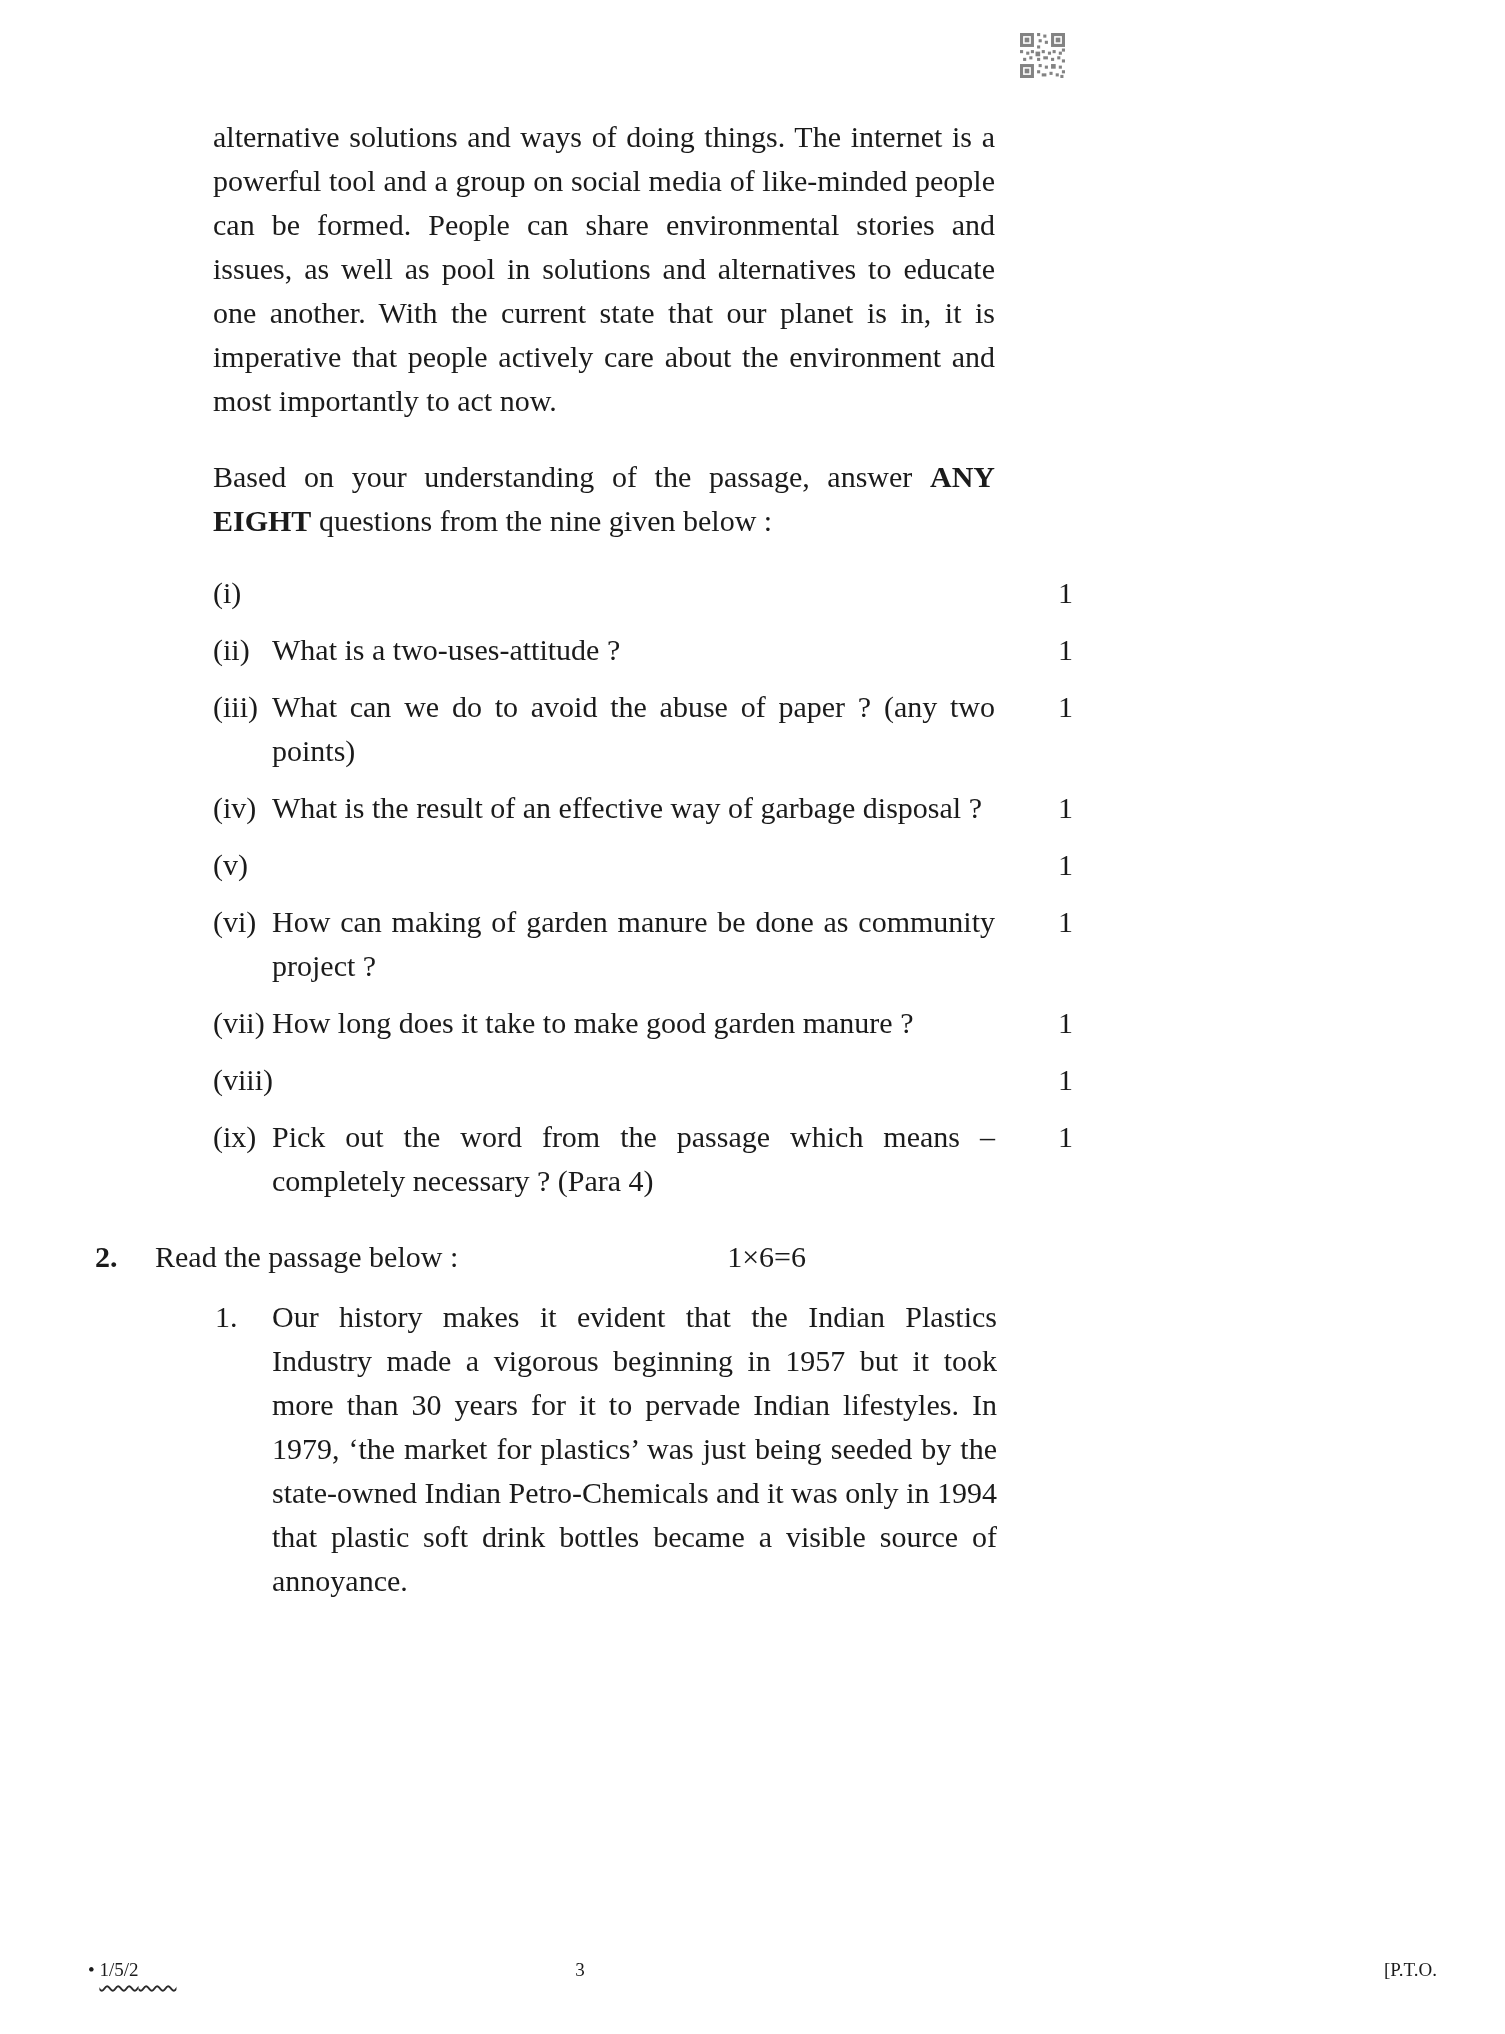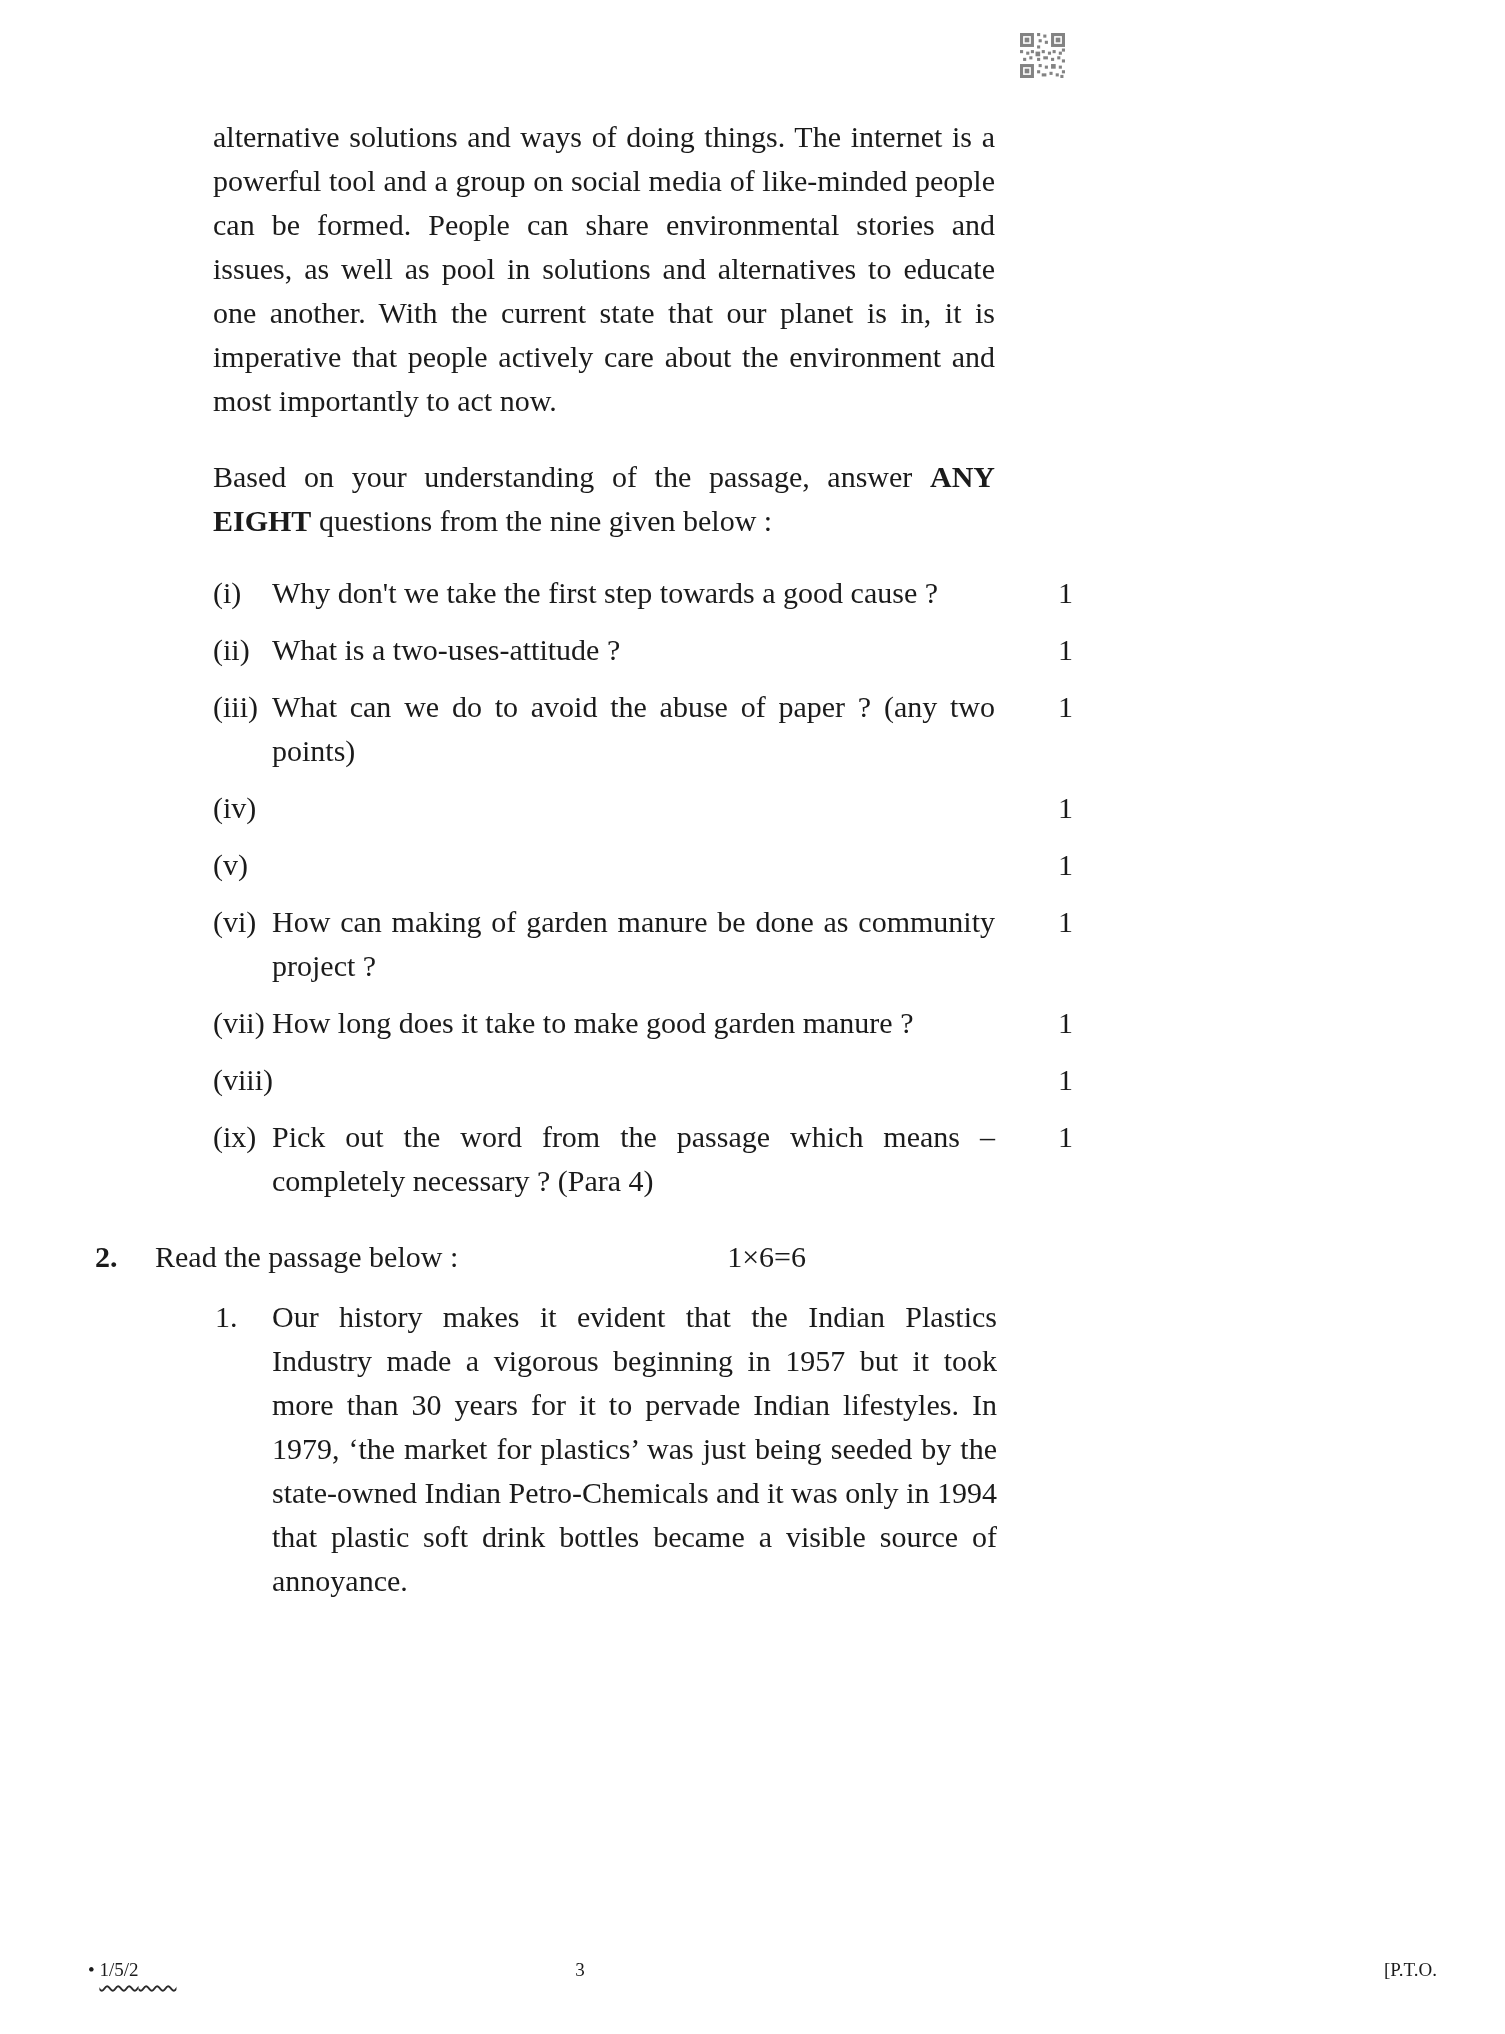--- a/index.html
+++ b/index.html
@@ -174,38 +174,38 @@
   <div class="content">
 
     <p class="para intro-para">alternative solutions and ways of doing things. The internet is a powerful tool and a group on social media of like-minded people can be formed. People can share environmental stories and issues, as well as pool in solutions and alternatives to educate one another. With the current state that our planet is in, it is imperative that people actively care about the environment and most importantly to act now.</p>
 
     <p class="para instruction"><span>Based on your understanding of the passage, answer </span><span class="bold">ANY EIGHT</span><span> questions from the nine given below :</span></p>
 
     <div class="questions">
 
       <div class="q-row">
         <span class="q-label">(i)</span>
-        <span class="q-text">Why don't we take the first step towards a good cause ?</span>
         <span class="q-marks">1</span>
       </div>
 
       <div class="q-row">
         <span class="q-label">(ii)</span>
         <span class="q-text">What is a two-uses-attitude ?</span>
         <span class="q-marks">1</span>
       </div>
 
       <div class="q-row">
         <span class="q-label">(iii)</span>
         <span class="q-text">What can we do to avoid the abuse of paper ? (any two points)</span>
         <span class="q-marks">1</span>
       </div>
 
       <div class="q-row">
         <span class="q-label">(iv)</span>
+        <span class="q-text">What is the result of an effective way of garbage disposal ?</span>
         <span class="q-marks">1</span>
       </div>
 
       <div class="q-row">
         <span class="q-label">(v)</span>
         <span class="q-marks">1</span>
       </div>
 
       <div class="q-row">
         <span class="q-label">(vi)</span>

